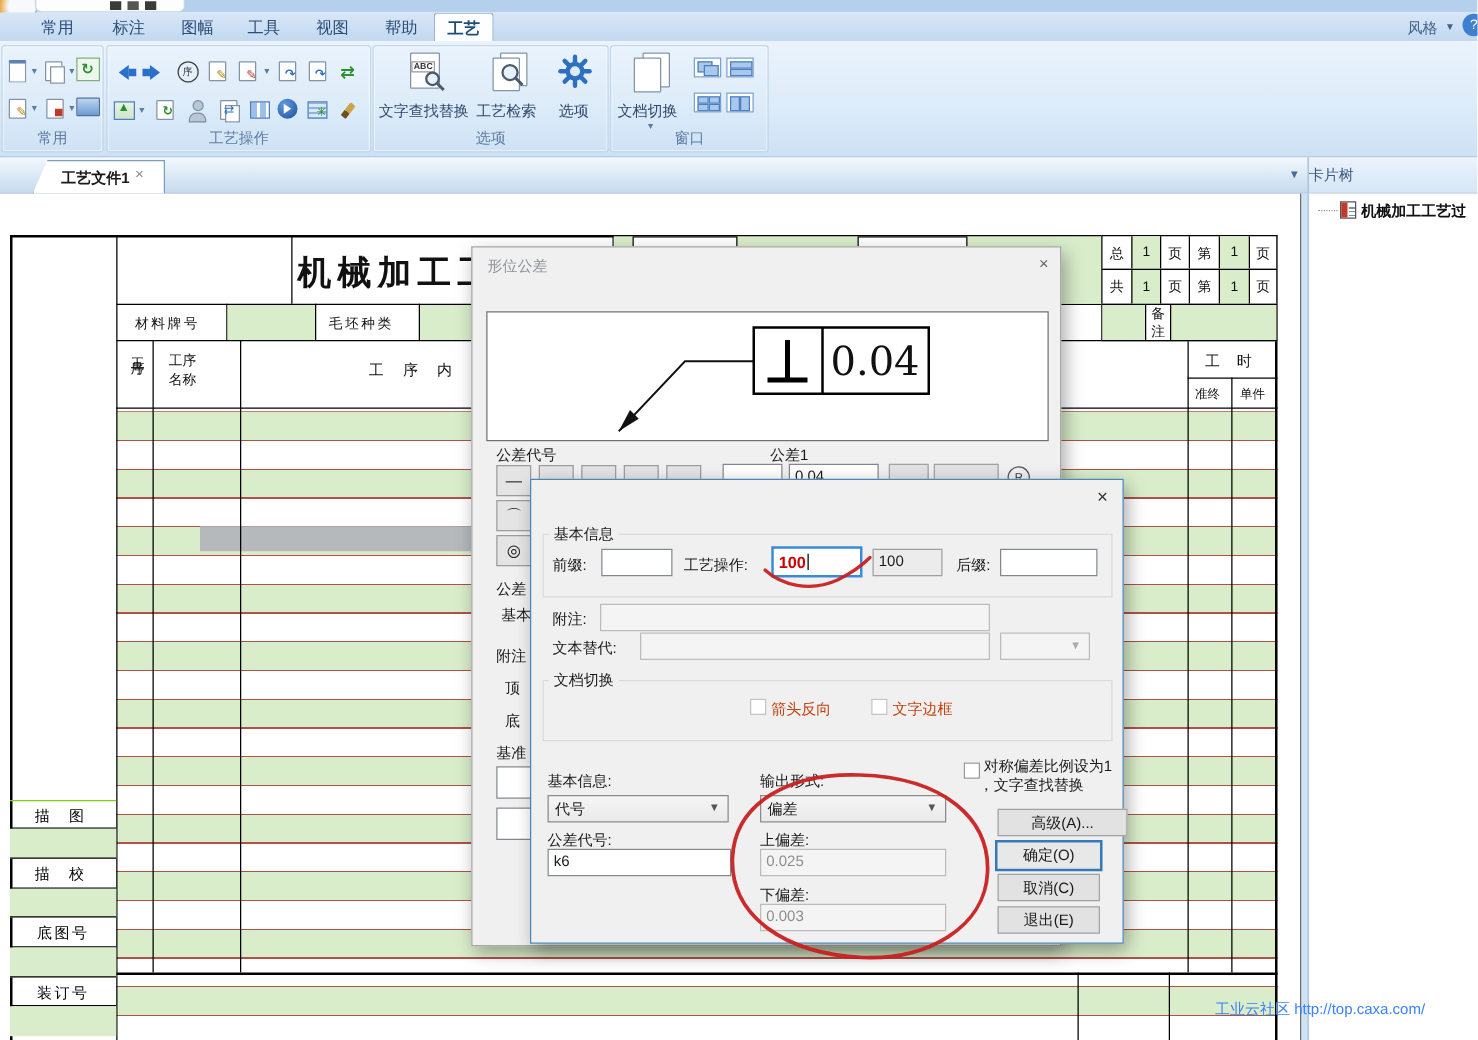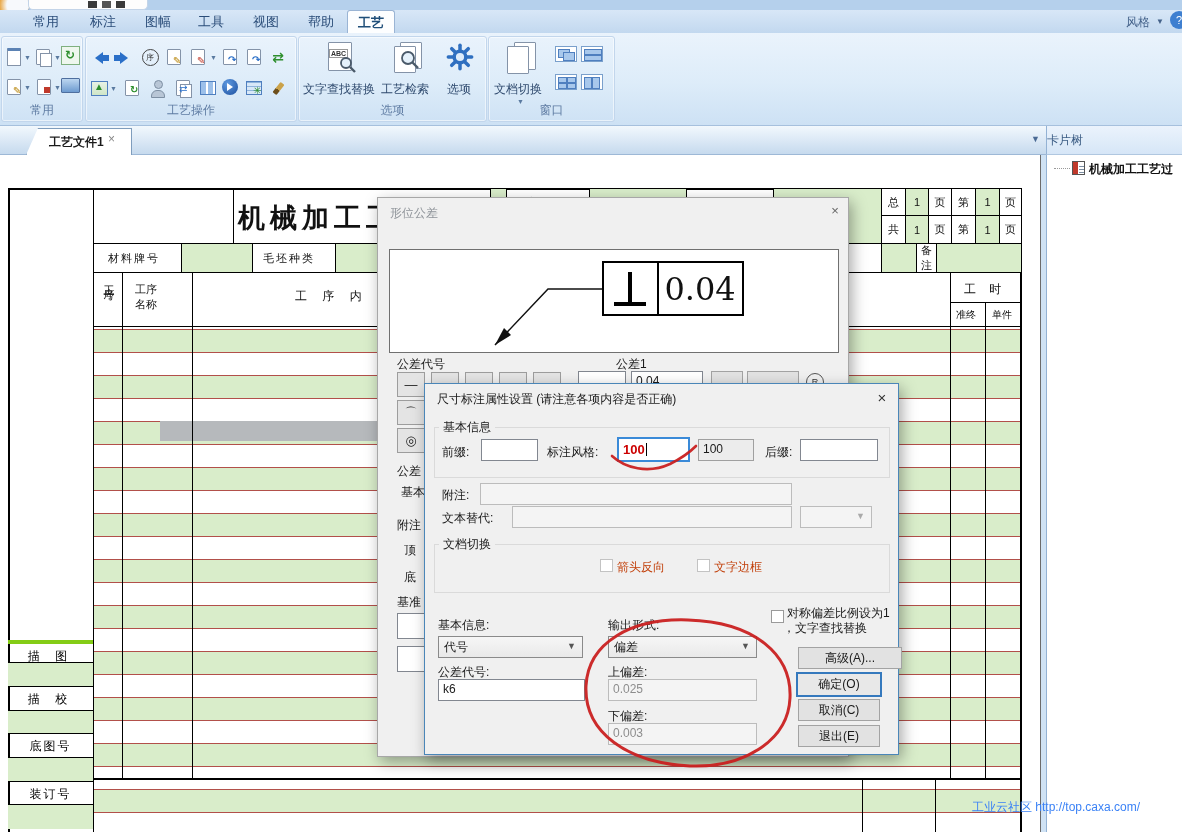--- a/index.html
+++ b/index.html
@@ -342,21 +342,21 @@
 <div class="abs txt11" style="left:263px;top:251px;letter-spacing:2px">毛坯种类</div>
 
 <div class="abs txt11" style="left:101px;top:277px;width:14px;height:48px;writing-mode:vertical-lr;text-orientation:upright;letter-spacing:2px">工序号</div>
 <div class="abs txt11" style="left:133px;top:282px;width:26px;line-height:15px;text-align:center">工序名称</div>
 <div class="abs" style="left:295px;top:288px;font-size:12px;letter-spacing:6px;color:#111;white-space:nowrap">工 序 内 容</div>
 <div class="abs" style="left:964px;top:281px;font-size:12px;letter-spacing:5px;color:#111;white-space:nowrap">工 时</div>
 <div class="abs" style="left:956px;top:308px;font-size:10px;color:#111">准终</div>
 <div class="abs" style="left:992px;top:308px;font-size:10px;color:#111">单件</div>
 
 <div class="abs" style="left:8px;top:640px;width:85px;height:192px">
-  <div style="height:23px;border-bottom:1px solid #000;border-top:4px solid #84cc16;box-sizing:border-box;text-align:center;font-size:12px;letter-spacing:6px;padding-top:4px">描 图</div>
+  <div style="height:23px;border-bottom:1px solid #000;border-top:1px solid #84cc16;box-sizing:border-box;text-align:center;font-size:12px;letter-spacing:6px;padding-top:4px">描 图</div>
   <div class="green" style="height:24px;border-bottom:1px solid #000;box-sizing:border-box"></div>
   <div style="height:24px;border-bottom:1px solid #000;box-sizing:border-box;text-align:center;font-size:12px;letter-spacing:6px;padding-top:4px">描 校</div>
   <div class="green" style="height:23px;border-bottom:1px solid #000;box-sizing:border-box"></div>
   <div style="height:24px;border-bottom:1px solid #000;box-sizing:border-box;text-align:center;font-size:12px;letter-spacing:2px;padding-top:4px">底图号</div>
   <div class="green" style="height:24px;border-bottom:1px solid #000;box-sizing:border-box"></div>
   <div style="height:23px;border-bottom:1px solid #000;box-sizing:border-box;text-align:center;font-size:12px;letter-spacing:2px;padding-top:4px">装订号</div>
   <div class="green" style="height:24px"></div>
 </div>
 
 <div class="abs" style="left:972px;top:799px;font-size:12px;color:#3b82f6;white-space:nowrap;z-index:25">工业云社区 http://top.caxa.com/</div>
@@ -410,28 +410,27 @@
   <div class="lbl" style="left:23px;top:286px">基本</div>
   <div class="lbl" style="left:19px;top:319px">附注</div>
   <div class="lbl" style="left:26px;top:344px">顶</div>
   <div class="lbl" style="left:26px;top:371px">底</div>
   <div class="lbl" style="left:19px;top:396px">基准</div>
   <div class="fld" style="left:19px;top:415px;width:28px;height:26px"></div>
   <div class="fld" style="left:19px;top:448px;width:28px;height:26px"></div>
 </div>
 
 <div class="dlg" style="left:424px;top:383px;width:475px;height:372px;border:1px solid #4a86b8;box-sizing:border-box;z-index:20">
-  <div class="dlg-title" style="color:#1a1a1a">尺寸标注属性设置 (请注意各项内容是否正确)</div>
   <div class="dlg-x" style="left:446px;color:#333;font-size:15px">×</div>
 
   <div class="gbox" style="left:9px;top:43px;width:454px;height:49px"></div>
   <div class="glabel" style="left:14px;top:35px">基本信息</div>
   <div class="lbl" style="left:17px;top:60px">前缀:</div>
   <div class="fld" style="left:56px;top:55px;width:57px;height:22px"></div>
-  <div class="lbl" style="left:122px;top:60px">标注风格:</div>
+  <div class="lbl" style="left:122px;top:60px">工艺操作:</div>
   <div class="fld" style="left:192px;top:53px;width:73px;height:25px;border:2px solid #3a8ad8;padding-top:3px">
     <span style="color:#c00;font-weight:bold;font-size:13px">100</span><span style="display:inline-block;width:1px;height:13px;background:#000;vertical-align:-2px;margin-left:1px"></span>
   </div>
   <div class="fld" style="left:273px;top:55px;width:56px;height:22px;background:#ececec;border-color:#a0a0a0">100</div>
   <div class="lbl" style="left:340px;top:60px">后缀:</div>
   <div class="fld" style="left:375px;top:55px;width:78px;height:22px"></div>
 
   <div class="lbl" style="left:17px;top:103px">附注:</div>
   <div class="fld dis" style="left:55px;top:99px;width:312px;height:22px"></div>
   <div class="lbl" style="left:17px;top:126px">文本替代:</div>

